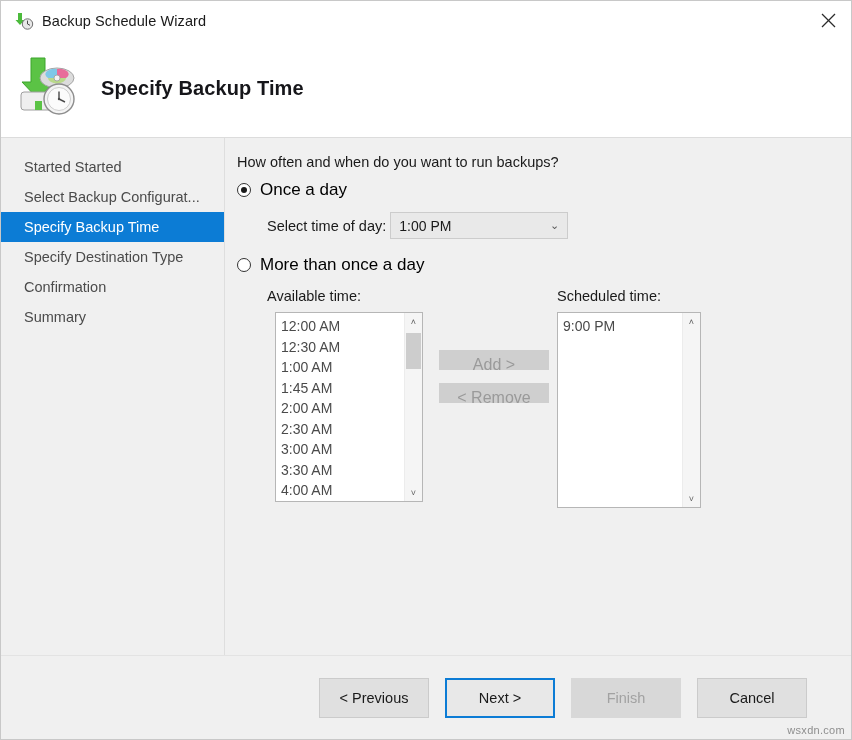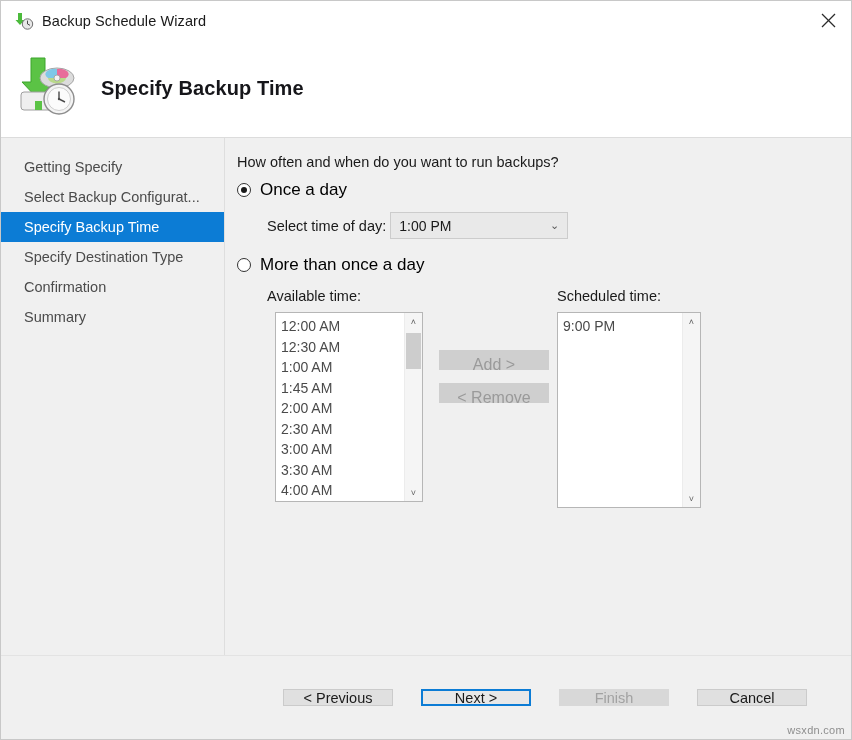--- a/index.html
+++ b/index.html
@@ -299,22 +299,22 @@
     background: #f0f0f0;
     border-top: 1px solid #e3e3e3;
     display: flex;
     align-items: center;
     justify-content: flex-end;
     padding-right: 44px;
     box-sizing: border-box;
   }
   .fbtn {
     width: 110px;
-    height: 17px;
-    margin-left: 28px;
+    height: 40px;
+    margin-left: 16px;
     font-size: 14.5px;
     color: #1a1a1a;
     background: #e0e0e0;
     border: 1px solid #cbcbcb;
     box-sizing: border-box;
     display: flex;
     align-items: center;
     justify-content: center;
   }
   .fbtn.primary {
@@ -374,21 +374,21 @@
         <path d="M46 35.5 L46 43 L52 46" stroke="#4a4a4a" stroke-width="1.4" fill="none"></path>
         <circle cx="46" cy="43" r="1.2" fill="#4a4a4a"></circle>
       </svg>
     </div>
     <div class="header-title">Specify Backup Time</div>
   </div>
 
   <div class="body-row">
 
     <div class="sidebar">
-      <div class="side-item">Getting Specify</div>
+      <div class="side-item">Started Started</div>
       <div class="side-item">Select Backup Configurat...</div>
       <div class="side-item active">Specify Backup Time</div>
       <div class="side-item">Specify Destination Type</div>
       <div class="side-item">Confirmation</div>
       <div class="side-item">Summary</div>
     </div>
 
     <div class="content">
 
       <div class="prompt">How often and when do you want to run backups?</div>

